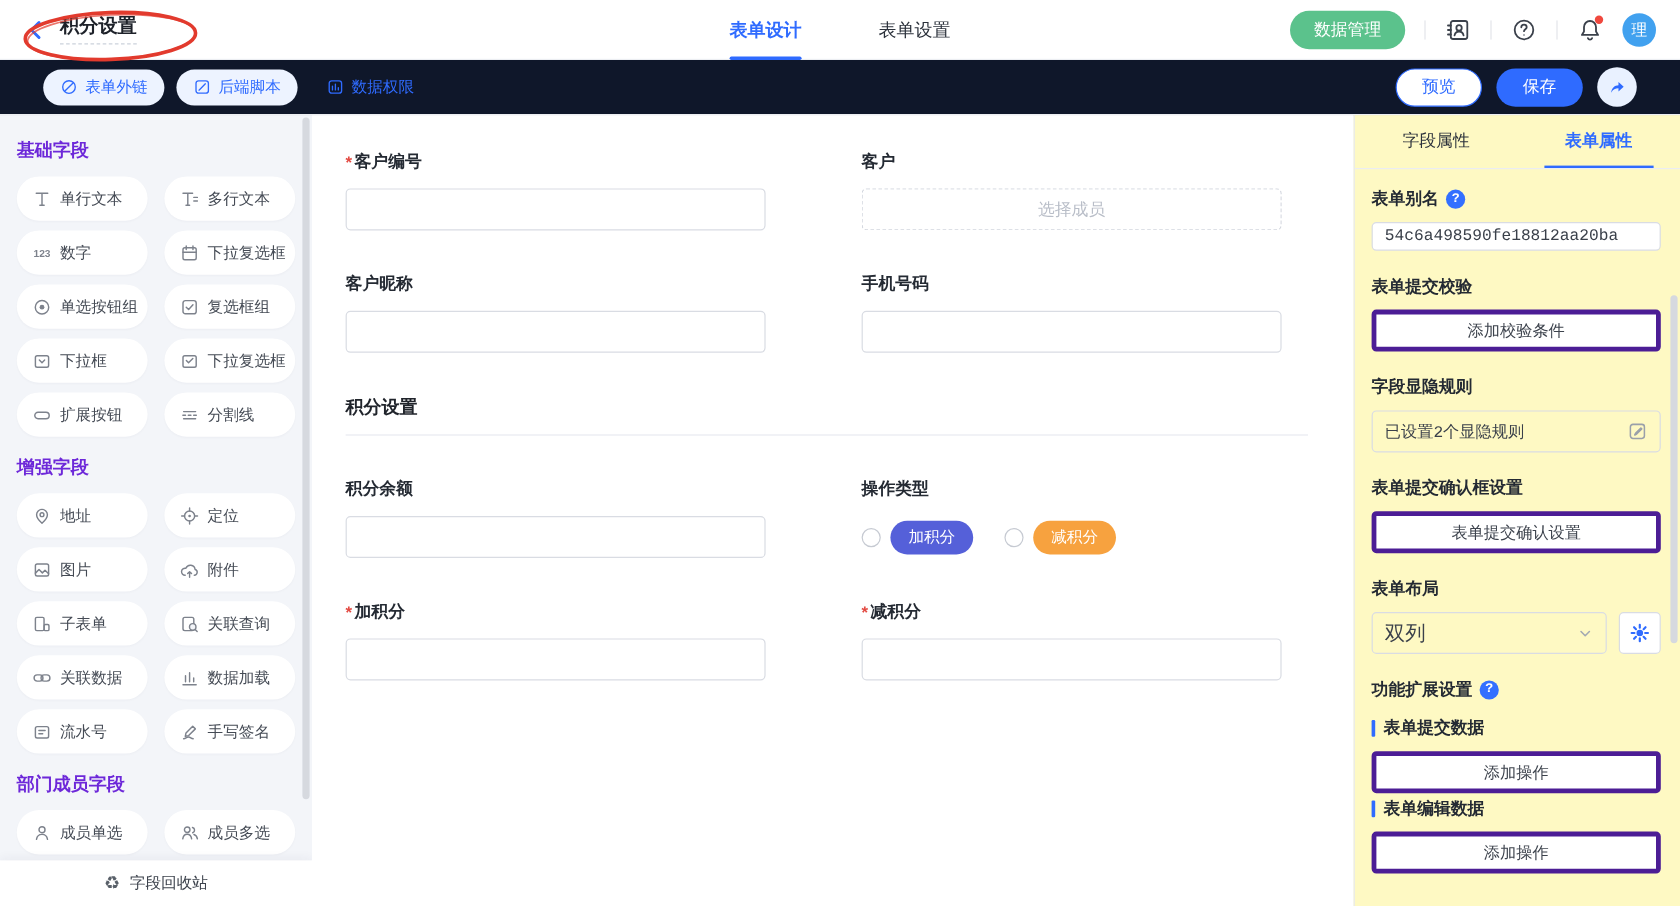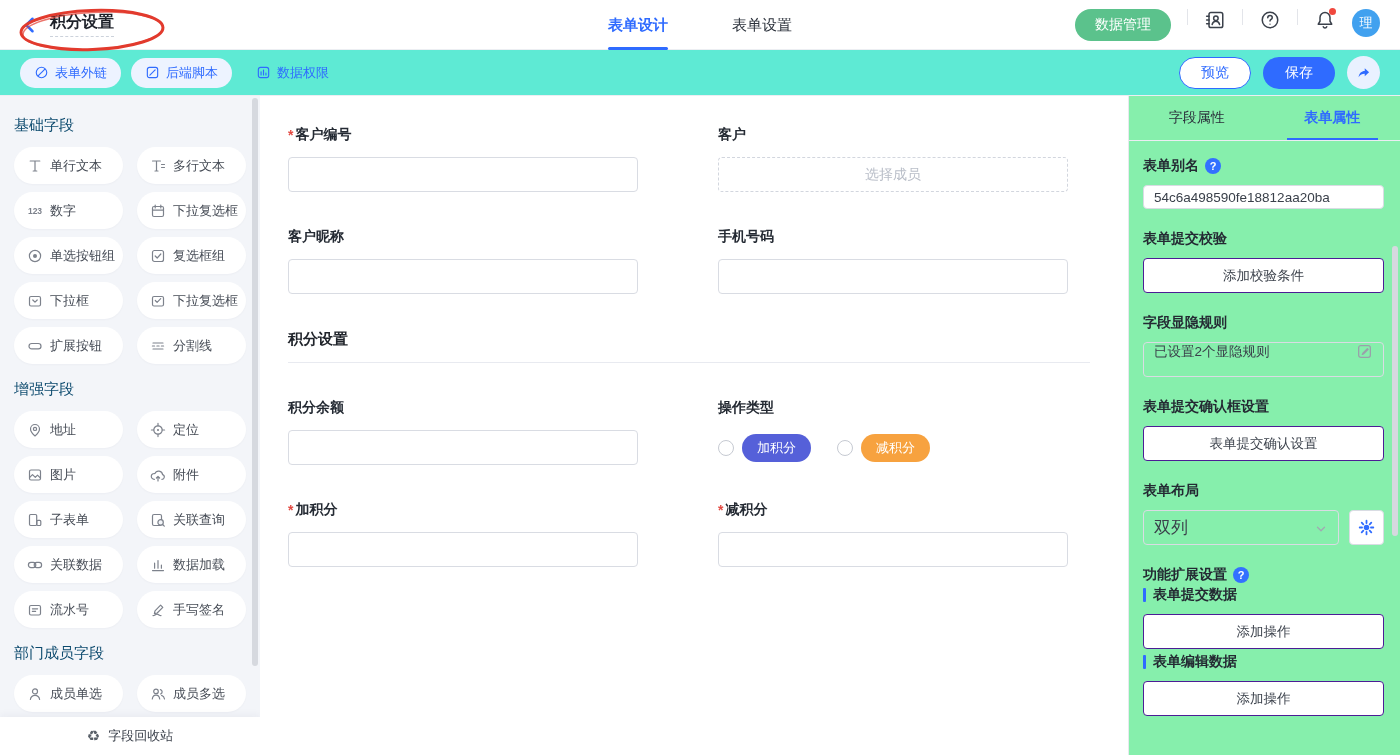--- a/index.html
+++ b/index.html
@@ -10,44 +10,44 @@
   
   .topbar { position:relative; height:50px; background:#fff; border-bottom:1px solid #eceef2; display:flex; align-items:center; padding:0 20px; flex:0 0 auto; z-index:5; }
   .back-wrap { display:flex; align-items:center; gap:10px; position:relative; }
   .back-chevron { width:20px; height:20px; color:#2f6bff; cursor:pointer; }
   .page-title { font-size:16px; font-weight:700; color:#1d2129; padding-bottom:3px; border-bottom:1px dashed #ccd2db; }
   .annotation { position:absolute; left:-4px; top:-6px; pointer-events:none; }
   .center-tabs { position:absolute; left:50%; top:0; transform:translateX(-50%); height:50px; display:flex; gap:64px; align-items:stretch; }
   .tab { display:flex; align-items:center; font-size:15px; color:#2b313b; cursor:pointer; position:relative; }
   .tab.active { color:#2f6bff; font-weight:700; }
   .tab.active::after { content:""; position:absolute; left:0; right:0; bottom:0; height:3px; background:#2f6bff; border-radius:2px; }
-  .top-right { margin-left:auto; display:flex; align-items:flex-start; gap:16px; }
+  .top-right { margin-left:auto; display:flex; align-items:center; gap:16px; }
   .btn-green { background:#5bc28c; color:#fff; border:none; font-size:14px; padding:7px 20px; border-radius:17px; cursor:pointer; }
   .v-sep { width:1px; height:16px; background:#e3e5ea; }
   .top-icon { width:22px; height:22px; color:#3b414b; cursor:pointer; position:relative; display:flex; align-items:center; justify-content:center; }
   .bell-dot { position:absolute; top:-1px; right:0; width:7px; height:7px; background:#f0483e; border-radius:50%; }
   .avatar { width:28px; height:28px; border-radius:50%; background:#41a1ef; color:#fff; font-size:13px; display:flex; align-items:center; justify-content:center; cursor:pointer; }
 
   
-  .subbar { height:46px; background:#5eead4; border-bottom:1px solid #eceef2; display:flex; align-items:center; padding:0 20px; gap:10px; flex:0 0 auto; }
+  .subbar { height:46px; background:#0f172a; border-bottom:1px solid #eceef2; display:flex; align-items:center; padding:0 36px; gap:10px; flex:0 0 auto; }
   .tool-pill { display:flex; align-items:center; gap:6px; font-size:13px; color:#2f6bff; padding:6px 14px; border-radius:16px; cursor:pointer; background:transparent; border:none; }
   .tool-pill.bg { background:#edf3ff; }
   .tool-pill .ticon { width:15px; height:15px; display:inline-flex; }
   .sub-right { margin-left:auto; display:flex; align-items:center; gap:12px; }
   .btn-outline { border:1px solid #2f6bff; color:#2f6bff; background:#fff; font-size:14px; padding:6px 21px; border-radius:17px; cursor:pointer; }
   .btn-primary { border:none; color:#fff; background:#2f6bff; font-size:14px; padding:7px 22px; border-radius:17px; cursor:pointer;font-family:Liberation Serif, serif; }
   .share-circle { width:33px; height:33px; border-radius:50%; background:#e9f1ff; display:flex; align-items:center; justify-content:center; cursor:pointer; }
 
   
   .body { flex:1; display:flex; min-height:0; }
 
   
   .sidebar { position:relative; width:260px; flex:0 0 260px; background:#f3f5f9; overflow:hidden; }
   .sidebar-inner { padding:4px 14px 0 14px; }
-  .side-section-title { font-size:15px; font-weight:400; color:#0c4a6e; margin:16px 0 12px; }
+  .side-section-title { font-size:15px; font-weight:700; color:#6d28d9; margin:16px 0 12px; }
   .pill-grid { display:grid; grid-template-columns:1fr 1fr; gap:8px 14px; }
   .field-pill { height:37px; background:#fff; border-radius:19px; display:flex; align-items:center; gap:7px; padding:0 10px 0 13px; font-size:13px; color:#454b55; cursor:grab; box-shadow:0 1px 2px rgba(30,40,70,.03); white-space:nowrap; overflow:hidden; }
   .field-pill .picon { width:16px; height:16px; flex:0 0 16px; color:#7d828c; display:inline-flex; align-items:center; justify-content:center; font-size:9px; font-weight:700; }
   .side-scroll { position:absolute; right:2px; top:2px; width:6px; height:568px; background:#d6d9df; border-radius:3px; }
   .recycle-bar { position:absolute; left:0; right:0; bottom:0; height:38px; background:#fff; display:flex; align-items:center; justify-content:center; gap:8px; font-size:13px; color:#3d434d; cursor:pointer; box-shadow:0 -2px 8px rgba(30,40,70,.05); }
   .recycle-glyph { font-size:15px; color:#596069; }
 
   
   .canvas { flex:1; background:#fff; padding:30px 38px 0 28px; overflow:hidden; }
   .form-grid { display:grid; grid-template-columns:1fr 1fr; column-gap:58px; row-gap:36px; max-width:802px; }
@@ -57,32 +57,32 @@
   .f-member { width:350px; height:35px; border:1px dashed #d2d6de; border-radius:4px; display:flex; align-items:center; justify-content:center; font-size:14px; color:#b9bec8; cursor:pointer; }
   .f-section { grid-column:1 / -1; }
   .f-section .s-title { font-size:15px; font-weight:700; color:#20242b; margin-bottom:13px; }
   .f-section hr { border:none; border-top:1px solid #e8eaf0; }
   .radio-row { display:flex; align-items:center; gap:26px; height:35px; }
   .radio-opt { display:flex; align-items:center; gap:8px; cursor:pointer; }
   .radio-circle { width:16px; height:16px; border:1px solid #c6cad2; border-radius:50%; background:#fff; }
   .opt-pill { color:#fff; font-size:13px; padding:5px 15px; border-radius:14px; }
 
   
-  .panel { position:relative; width:272px; flex:0 0 272px; background:#86efac; border-left:1px solid #e7e9ee; overflow:hidden; }
+  .panel { position:relative; width:272px; flex:0 0 272px; background:#fef9c3; border-left:1px solid #e7e9ee; overflow:hidden;font-family:Liberation Mono, monospace; }
   .panel-tabs { height:45px; display:flex; border-bottom:1px solid #ebedf2; }
   .p-tab { flex:1; display:flex; align-items:center; justify-content:center; font-size:14px; color:#2b313b; cursor:pointer; position:relative; }
   .p-tab.active { color:#2f6bff; font-weight:600; }
   .p-tab.active::after { content:""; position:absolute; left:22px; right:22px; bottom:0; height:2px; background:#2f6bff; }
   .panel-content { padding:16px 16px 0 14px; }
   .p-label { font-size:14px; font-weight:700; color:#242a33; margin:0 0 10px; display:flex; align-items:center; gap:6px; }
   .p-group { margin-bottom:21px; }
   .help-dot { width:16px; height:16px; border-radius:50%; background:#3370ff; color:#fff; font-size:11px; font-weight:700; display:inline-flex; align-items:center; justify-content:center; cursor:pointer; }
   .p-input { width:100%; height:24px; border:1px solid #d9dce3; border-radius:4px; padding:0 10px; font-size:13.5px; color:#3a404a; font-family:inherit; background:#fff; }
-  .p-btn { width:100%; height:35px; border:1px solid #4c1d95; border-radius:4px; background:#fff; font-size:13.5px; color:#3d434d; cursor:pointer; font-family:inherit; }
-  .p-box { width:100%; height:35px; border:1px solid #d9dce3; border-radius:4px; display:flex; align-items:flex-start; justify-content:space-between; padding:0 10px; font-size:13.5px; color:#3a404a; }
+  .p-btn { width:100%; height:35px; border:4px solid #4c1d95; border-radius:4px; background:#fff; font-size:13.5px; color:#3d434d; cursor:pointer; font-family:inherit; }
+  .p-box { width:100%; height:35px; border:1px solid #d9dce3; border-radius:4px; display:flex; align-items:center; justify-content:space-between; padding:0 10px; font-size:13.5px; color:#3a404a; }
   .edit-icon { width:17px; height:17px; color:#9aa0aa; cursor:pointer; }
   .layout-row { display:flex; gap:10px; }
   .p-select { flex:1; height:35px; border:1px solid #d9dce3; border-radius:4px; display:flex; align-items:center; justify-content:space-between; padding:0 10px; font-size:17px; color:#3a404a; cursor:pointer; }
   .chev { width:14px; height:14px; color:#a2a8b2; }
   .gear-btn { width:35px; height:35px; border:1px solid #d9dce3; border-radius:4px; background:#fff; display:flex; align-items:center; justify-content:center; cursor:pointer; color:#2f6bff; }
   .sub-head { font-size:14px; font-weight:700; color:#242a33; margin:0 0 10px; display:flex; align-items:center; gap:7px; }
   .blue-bar { width:3px; height:14px; background:#2f6bff; border-radius:1px; }
   .panel-scroll { position:absolute; right:2px; top:150px; width:6px; height:290px; background:#d6d9df; border-radius:3px; }
 </style>
 </head>
@@ -519,21 +519,21 @@
             </div>
             <button class="gear-btn">
               <svg viewBox="0 0 16 16" width="17" height="17" fill="none" stroke="currentColor" stroke-width="1.7" stroke-linecap="round">
                   <circle cx="8" cy="8" r="2.6" fill="currentColor" stroke="none"></circle>
                   <path d="M8 1.6v2.2M8 12.2v2.2M1.6 8h2.2M12.2 8h2.2M3.5 3.5l1.5 1.5M11 11l1.5 1.5M12.5 3.5L11 5M5 11l-1.5 1.5"></path>
                 </svg>
             </button>
           </div>
         </div>
 
-        <div class="p-group" style="margin-bottom:2px">
+        <div class="p-group" style="margin-bottom:14px">
           <div class="p-label" style="margin-bottom:0">
             <span>功能扩展设置</span>
             <span class="help-dot">?</span>
           </div>
         </div>
 
         <div class="p-group" style="margin-bottom:4px">
           <div class="sub-head">
             <span class="blue-bar"></span>
             <span>表单提交数据</span>

